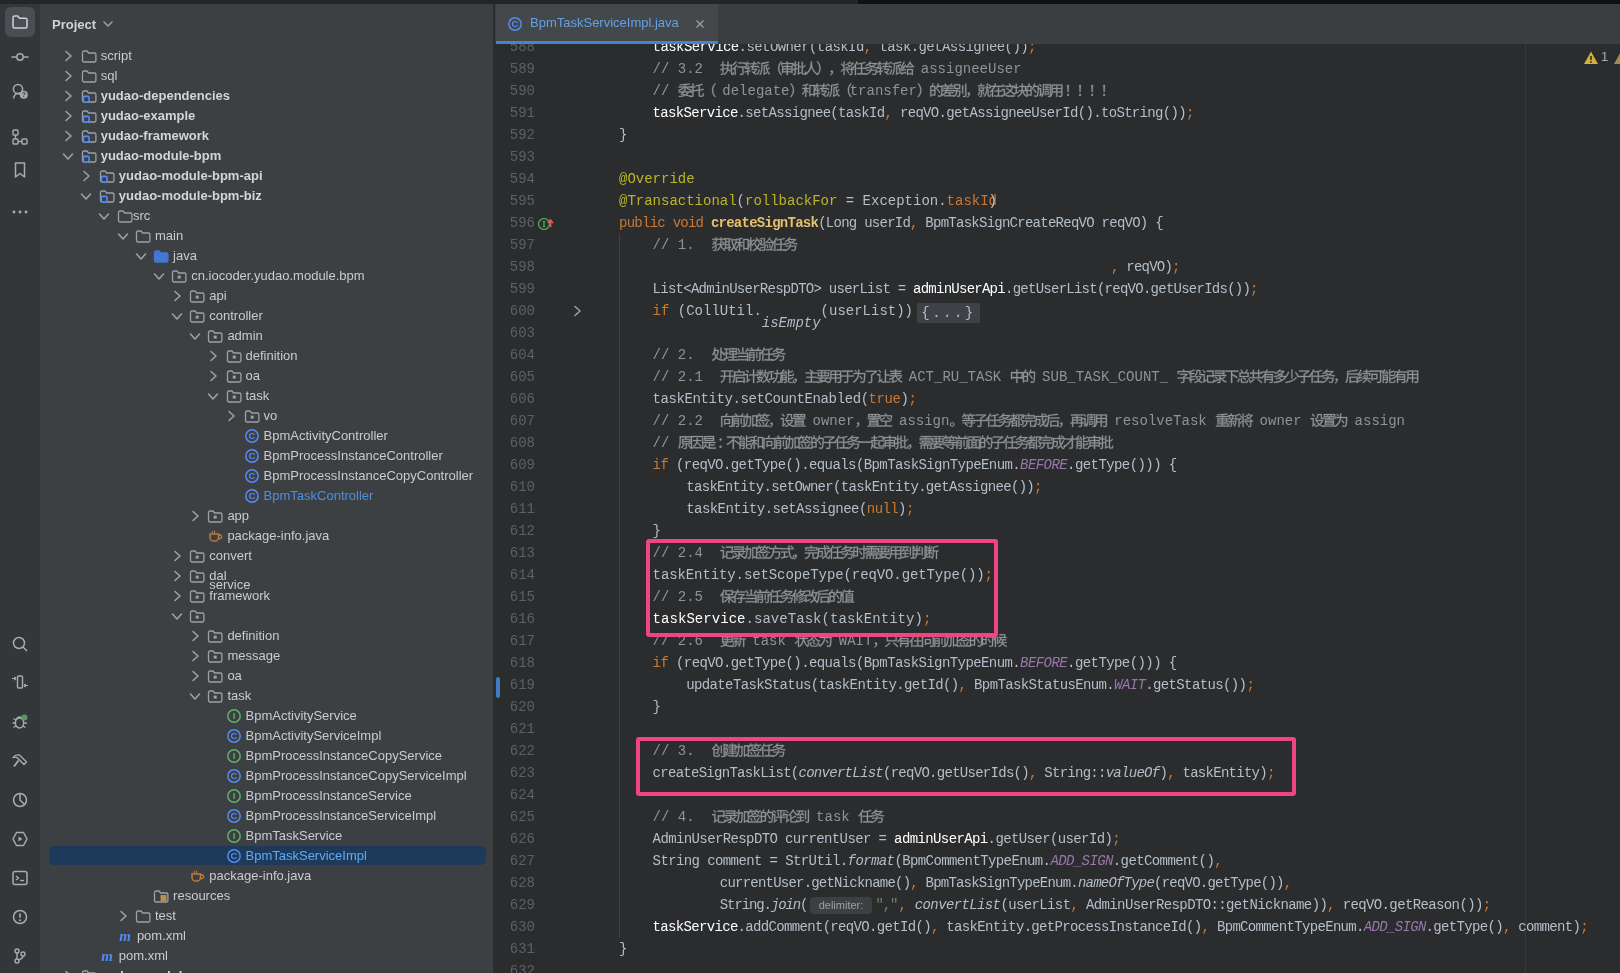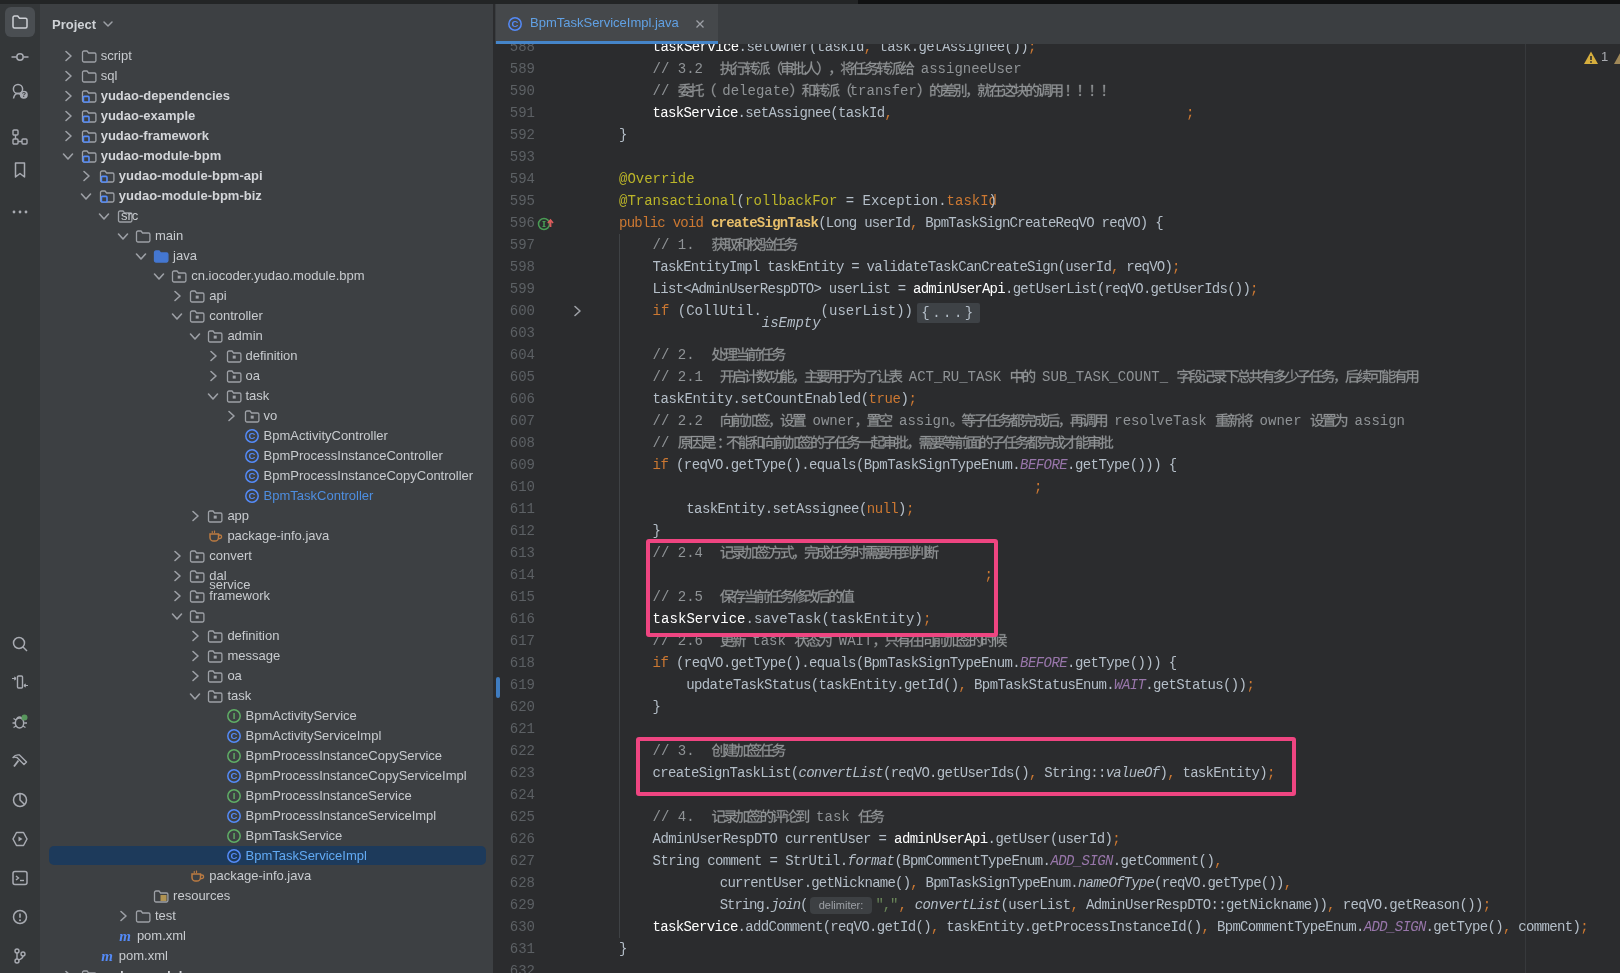--- a/index.html
+++ b/index.html
@@ -208,21 +208,21 @@
         <path d="M1.5 4.5a1.5 1.5 0 0 1 1.5-1.5h3l1.6 2h6a1.3 1.3 0 0 1 1.3 1.3v6.2a1.5 1.5 0 0 1-1.5 1.5H3a1.5 1.5 0 0 1-1.5-1.5z" fill="none" stroke="#9da0a6" stroke-width="1.3"></path>
         <rect x="2.4" y="8.4" width="5.6" height="5.6" rx="1" fill="#3d4043" stroke="#548af7" stroke-width="1.6"></rect>
       </svg>
       <span class="tt b" style="left:78.8px;top:185.5px">yudao-module-bpm-biz</span>
       <svg class="ti" style="left:56.4px;top:207.5px" width="16" height="16" viewBox="0 0 16 16">
         <path d="M6 3.5 L11 8 L6 12.5" fill="none" stroke="#9da0a6" stroke-width="1.6" stroke-linecap="round" stroke-linejoin="round" transform="rotate(90 8 8)"></path>
       </svg>
       <svg class="ti" style="left:76.9px;top:207.5px" width="16" height="16" viewBox="0 0 16 16">
         <path d="M1.5 4.5a1.5 1.5 0 0 1 1.5-1.5h3l1.6 2h6a1.3 1.3 0 0 1 1.3 1.3v6.2a1.5 1.5 0 0 1-1.5 1.5H3a1.5 1.5 0 0 1-1.5-1.5z" fill="none" stroke="#9da0a6" stroke-width="1.3"></path>
       </svg>
-      <span class="tt" style="left:81px;top:205.5px">src</span>
+      <span class="tt" style="left:93px;top:205.5px">src</span>
       <svg class="ti" style="left:74.5px;top:227.5px" width="16" height="16" viewBox="0 0 16 16">
         <path d="M6 3.5 L11 8 L6 12.5" fill="none" stroke="#9da0a6" stroke-width="1.6" stroke-linecap="round" stroke-linejoin="round" transform="rotate(90 8 8)"></path>
       </svg>
       <svg class="ti" style="left:95.0px;top:227.5px" width="16" height="16" viewBox="0 0 16 16">
         <path d="M1.5 4.5a1.5 1.5 0 0 1 1.5-1.5h3l1.6 2h6a1.3 1.3 0 0 1 1.3 1.3v6.2a1.5 1.5 0 0 1-1.5 1.5H3a1.5 1.5 0 0 1-1.5-1.5z" fill="none" stroke="#9da0a6" stroke-width="1.3"></path>
       </svg>
       <span class="tt" style="left:115.0px;top:225.5px">main</span>
       <svg class="ti" style="left:92.6px;top:247.5px" width="16" height="16" viewBox="0 0 16 16">
         <path d="M6 3.5 L11 8 L6 12.5" fill="none" stroke="#9da0a6" stroke-width="1.6" stroke-linecap="round" stroke-linejoin="round" transform="rotate(90 8 8)"></path>
       </svg>
@@ -590,60 +590,62 @@
       <div id="guide1"></div>
       <div id="wrapg"></div>
       <span class="cs f" style="left:652.6px;top:36.0px;letter-spacing:-0.58px">taskService</span>
       <span class="cs d" style="left:738.6px;top:36.0px;letter-spacing:-0.58px">.setOwner(taskId</span>
       <span class="cs k" style="left:863.7px;top:36.0px;letter-spacing:-0.58px">,</span>
       <span class="cs d" style="left:871.6px;top:36.0px;letter-spacing:-0.58px">&nbsp;task.getAssignee())</span>
       <span class="cs k" style="left:1028.0px;top:36.0px;letter-spacing:-0.58px">;</span>
       <span class="cs f" style="left:652.6px;top:102.0px;letter-spacing:-0.67px">taskService</span>
       <span class="cs d" style="left:737.6px;top:102.0px;letter-spacing:-0.67px">.setAssignee(taskId</span>
       <span class="cs k" style="left:884.5px;top:102.0px;letter-spacing:-0.67px">,</span>
+      <span class="cs d" style="left:892.2px;top:102.0px;letter-spacing:-0.67px">&nbsp;reqVO.getAssigneeUserId().toString())</span>
       <span class="cs k" style="left:1186.0px;top:102.0px;letter-spacing:-0.67px">;</span>
       <span class="cs d" style="left:619.0px;top:124.0px">}</span>
       <span class="cs a" style="left:619.0px;top:168.0px">@Override</span>
       <span class="cs a" style="left:619.0px;top:190.0px">@Transactional</span>
       <span class="cs d" style="left:736.6px;top:190.0px">(</span>
       <span class="cs a" style="left:745.0px;top:190.0px">rollbackFor</span>
       <span class="cs d" style="left:837.4px;top:190.0px">&nbsp;=&nbsp;Exception.</span>
       <span class="cs k" style="left:946.6px;top:190.0px">taskId</span>
       <span class="cs d" style="left:988.6px;top:190.0px">)</span>
       <span class="cs k" style="left:619.0px;top:212.0px;letter-spacing:-0.74px">public&nbsp;void&nbsp;</span>
       <span class="cs m" style="left:710.9px;top:212.0px;letter-spacing:-0.74px">createSignTask</span>
       <span class="cs d" style="left:818.2px;top:212.0px;letter-spacing:-0.74px">(Long&nbsp;userId</span>
       <span class="cs k" style="left:910.1px;top:212.0px;letter-spacing:-0.74px">,</span>
       <span class="cs d" style="left:917.7px;top:212.0px;letter-spacing:-0.74px">&nbsp;BpmTaskSignCreateReqVO&nbsp;reqVO)&nbsp;{</span>
-      <span class="cs d" style="left:652.6px;top:256.0px;letter-spacing:-0.76px">TaskEntityImpl&nbsp;taskEntity&nbsp;=&nbsp;validateTaskCanCreateSign(userId</span>
       <span class="cs k" style="left:1111.0px;top:256.0px;letter-spacing:-0.76px">,</span>
       <span class="cs d" style="left:1118.6px;top:256.0px;letter-spacing:-0.76px">&nbsp;reqVO)</span>
       <span class="cs k" style="left:1172.1px;top:256.0px;letter-spacing:-0.76px">;</span>
       <span class="cs d" style="left:652.6px;top:278.0px;letter-spacing:-0.74px">List&lt;AdminUserRespDTO&gt;&nbsp;userList&nbsp;=&nbsp;</span>
       <span class="cs f" style="left:913.0px;top:278.0px;letter-spacing:-0.74px">adminUserApi</span>
       <span class="cs d" style="left:1005.0px;top:278.0px;letter-spacing:-0.74px">.getUserList(reqVO.getUserIds())</span>
       <span class="cs k" style="left:1250.1px;top:278.0px;letter-spacing:-0.74px">;</span>
       <span class="cs k" style="left:652.6px;top:300.0px">if</span>
       <span class="cs d" style="left:669.4px;top:300.0px">&nbsp;(CollUtil.</span>
       <span class="cs i" style="left:761.8px;top:312px">isEmpty</span>
       <span class="cs d" style="left:820.6px;top:300.0px">(userList))&nbsp;</span>
       <span class="cs d" style="left:652.6px;top:388.0px;letter-spacing:-0.40px">taskEntity.setCountEnabled(</span>
       <span class="cs k" style="left:868.6px;top:388.0px;letter-spacing:-0.40px">true</span>
       <span class="cs d" style="left:900.6px;top:388.0px;letter-spacing:-0.40px">)</span>
       <span class="cs k" style="left:908.6px;top:388.0px;letter-spacing:-0.40px">;</span>
       <span class="cs k" style="left:652.6px;top:454.0px;letter-spacing:-0.58px">if</span>
       <span class="cs d" style="left:668.2px;top:454.0px;letter-spacing:-0.58px">&nbsp;(reqVO.getType().equals(BpmTaskSignTypeEnum.</span>
       <span class="cs p" style="left:1020.1px;top:454.0px;letter-spacing:-0.58px">BEFORE</span>
       <span class="cs d" style="left:1067.1px;top:454.0px;letter-spacing:-0.58px">.getType()))&nbsp;{</span>
+      <span class="cs d" style="left:686.2px;top:476.0px;letter-spacing:-0.67px">taskEntity.setOwner(taskEntity.getAssignee())</span>
       <span class="cs k" style="left:1034.1px;top:476.0px;letter-spacing:-0.67px">;</span>
       <span class="cs d" style="left:686.2px;top:498.0px;letter-spacing:-0.55px">taskEntity.setAssignee(</span>
       <span class="cs k" style="left:866.8px;top:498.0px;letter-spacing:-0.55px">null</span>
       <span class="cs d" style="left:898.1px;top:498.0px;letter-spacing:-0.55px">)</span>
       <span class="cs k" style="left:906.0px;top:498.0px;letter-spacing:-0.55px">;</span>
       <span class="cs d" style="left:652.6px;top:520.0px">}</span>
+      <span class="cs d" style="left:652.6px;top:564.0px;letter-spacing:-0.10px">taskEntity.setScopeType(reqVO.getType())</span>
       <span class="cs k" style="left:984.6px;top:564.0px;letter-spacing:-0.10px">;</span>
       <span class="cs f" style="left:652.6px;top:608.0px;letter-spacing:0.05px">taskService</span>
       <span class="cs d" style="left:745.5px;top:608.0px;letter-spacing:0.05px">.saveTask(taskEntity)</span>
       <span class="cs k" style="left:923.0px;top:608.0px;letter-spacing:0.05px">;</span>
       <span class="cs k" style="left:652.6px;top:652.0px;letter-spacing:-0.58px">if</span>
       <span class="cs d" style="left:668.2px;top:652.0px;letter-spacing:-0.58px">&nbsp;(reqVO.getType().equals(BpmTaskSignTypeEnum.</span>
       <span class="cs p" style="left:1020.1px;top:652.0px;letter-spacing:-0.58px">BEFORE</span>
       <span class="cs d" style="left:1067.1px;top:652.0px;letter-spacing:-0.58px">.getType()))&nbsp;{</span>
       <span class="cs d" style="left:686.2px;top:674.0px;letter-spacing:-0.62px">updateTaskStatus(taskEntity.getId()</span>
       <span class="cs k" style="left:958.5px;top:674.0px;letter-spacing:-0.62px">,</span>

